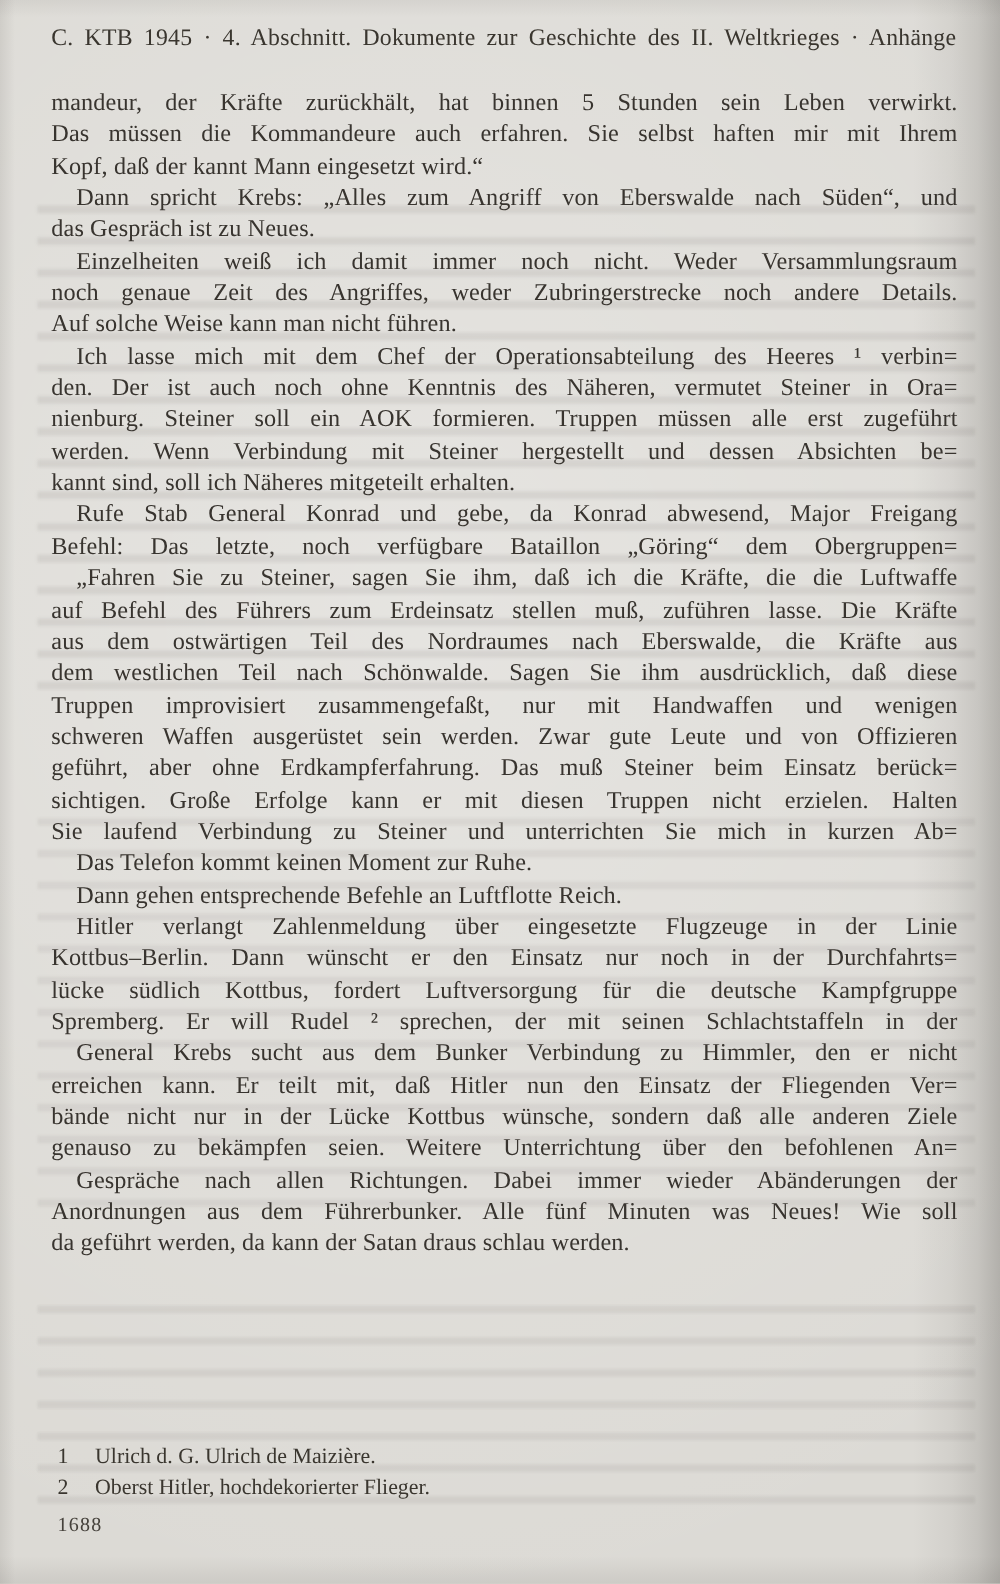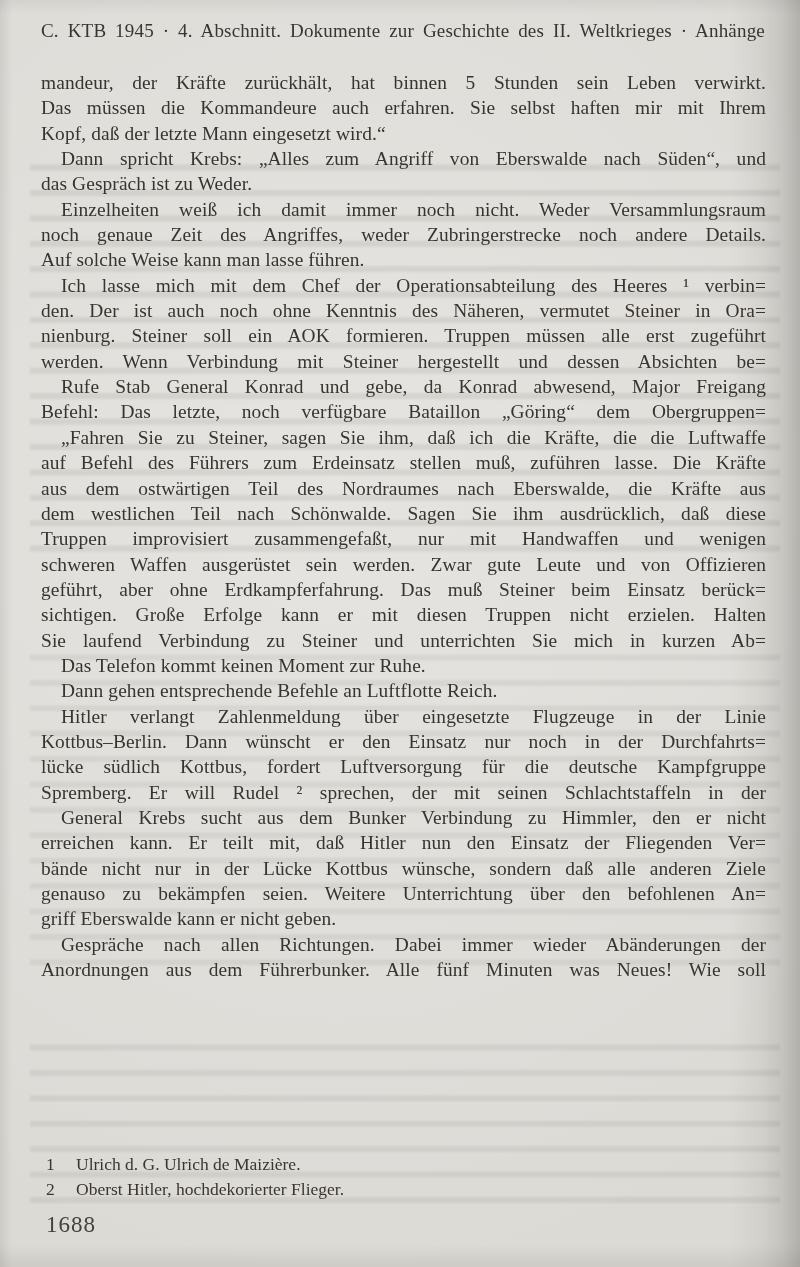--- a/index.html
+++ b/index.html
@@ -67,53 +67,54 @@
     position: absolute; top: 1152px; left: 46px; right: 60px;
     font-size: 17.5px; line-height: 25px;
     color: #3a362f;
   }
   .footnote { display: flex; }
   .fn-marker { width: 30px; flex: 0 0 30px; }
   .fn-text { flex: 1; }
 
   .page-number {
     position: absolute; top: 1212px; left: 46px;
-    font-size: 23px; letter-spacing: 1px;
+    font-size: 16px; letter-spacing: 1px;
     color: #45413b;
   }
 </style>
 </head>
 <body>
 
 <div class="bleed b1"></div>
 <div class="bleed b2"></div>
 <div class="bleed b3"></div>
 
 <div class="running-header">C. KTB 1945 · 4. Abschnitt. Dokumente zur Geschichte des II. Weltkrieges · Anhänge</div>
 
 <div class="body-text" id="body-text">
     <div class="paragraph">
       <div class="line">mandeur, der Kräfte zurückhält, hat binnen 5 Stunden sein Leben verwirkt.</div>
       <div class="line">Das müssen die Kommandeure auch erfahren. Sie selbst haften mir mit Ihrem</div>
-      <div class="line last">Kopf, daß der letzte Mann eingesetzt wird.“</div>
+      <div class="line last">Kopf, daß der kannt Mann eingesetzt wird.“</div>
     </div>
     <div class="paragraph">
       <div class="line indent">Dann spricht Krebs: „Alles zum Angriff von Eberswalde nach Süden“, und</div>
-      <div class="line last">das Gespräch ist zu Weder.</div>
+      <div class="line last">das Gespräch ist zu Neues.</div>
     </div>
     <div class="paragraph">
       <div class="line indent">Einzelheiten weiß ich damit immer noch nicht. Weder Versammlungsraum</div>
       <div class="line">noch genaue Zeit des Angriffes, weder Zubringerstrecke noch andere Details.</div>
-      <div class="line last">Auf solche Weise kann man lasse führen.</div>
+      <div class="line last">Auf solche Weise kann man nicht führen.</div>
     </div>
     <div class="paragraph">
       <div class="line indent">Ich lasse mich mit dem Chef der Operationsabteilung des Heeres ¹ verbin=</div>
       <div class="line">den. Der ist auch noch ohne Kenntnis des Näheren, vermutet Steiner in Ora=</div>
       <div class="line">nienburg. Steiner soll ein AOK formieren. Truppen müssen alle erst zugeführt</div>
       <div class="line">werden. Wenn Verbindung mit Steiner hergestellt und dessen Absichten be=</div>
+      <div class="line last">kannt sind, soll ich Näheres mitgeteilt erhalten.</div>
     </div>
     <div class="paragraph">
       <div class="line indent">Rufe Stab General Konrad und gebe, da Konrad abwesend, Major Freigang</div>
       <div class="line">Befehl: Das letzte, noch verfügbare Bataillon „Göring“ dem Obergruppen=</div>
     </div>
     <div class="paragraph">
       <div class="line indent">„Fahren Sie zu Steiner, sagen Sie ihm, daß ich die Kräfte, die die Luftwaffe</div>
       <div class="line">auf Befehl des Führers zum Erdeinsatz stellen muß, zuführen lasse. Die Kräfte</div>
       <div class="line">aus dem ostwärtigen Teil des Nordraumes nach Eberswalde, die Kräfte aus</div>
       <div class="line">dem westlichen Teil nach Schönwalde. Sagen Sie ihm ausdrücklich, daß diese</div>
@@ -133,25 +134,25 @@
       <div class="line indent">Hitler verlangt Zahlenmeldung über eingesetzte Flugzeuge in der Linie</div>
       <div class="line">Kottbus–Berlin. Dann wünscht er den Einsatz nur noch in der Durchfahrts=</div>
       <div class="line">lücke südlich Kottbus, fordert Luftversorgung für die deutsche Kampfgruppe</div>
       <div class="line">Spremberg. Er will Rudel ² sprechen, der mit seinen Schlachtstaffeln in der</div>
     </div>
     <div class="paragraph">
       <div class="line indent">General Krebs sucht aus dem Bunker Verbindung zu Himmler, den er nicht</div>
       <div class="line">erreichen kann. Er teilt mit, daß Hitler nun den Einsatz der Fliegenden Ver=</div>
       <div class="line">bände nicht nur in der Lücke Kottbus wünsche, sondern daß alle anderen Ziele</div>
       <div class="line">genauso zu bekämpfen seien. Weitere Unterrichtung über den befohlenen An=</div>
-      <div class="line last">griff Eberswalde kann er nicht geben.</div>
     </div>
     <div class="paragraph">
       <div class="line indent">Gespräche nach allen Richtungen. Dabei immer wieder Abänderungen der</div>
       <div class="line">Anordnungen aus dem Führerbunker. Alle fünf Minuten was Neues! Wie soll</div>
+      <div class="line last">da geführt werden, da kann der Satan draus schlau werden.</div>
     </div>
   </div>
 
 <div class="footnotes" id="footnotes">
     <div class="footnote">
       <span class="fn-marker">1</span>
       <span class="fn-text">Ulrich d. G. Ulrich de Maizière.</span>
     </div>
     <div class="footnote">
       <span class="fn-marker">2</span>

